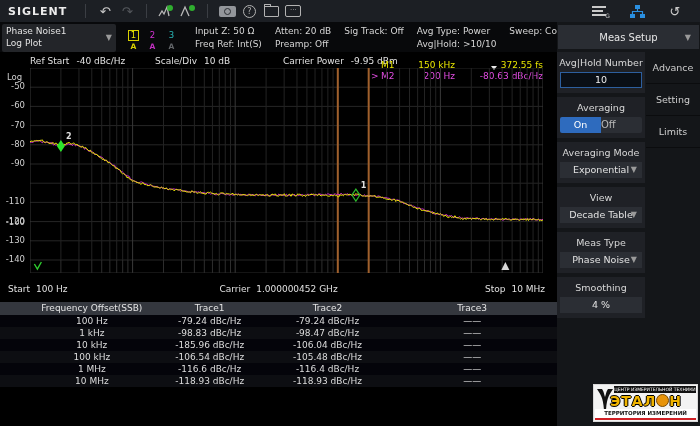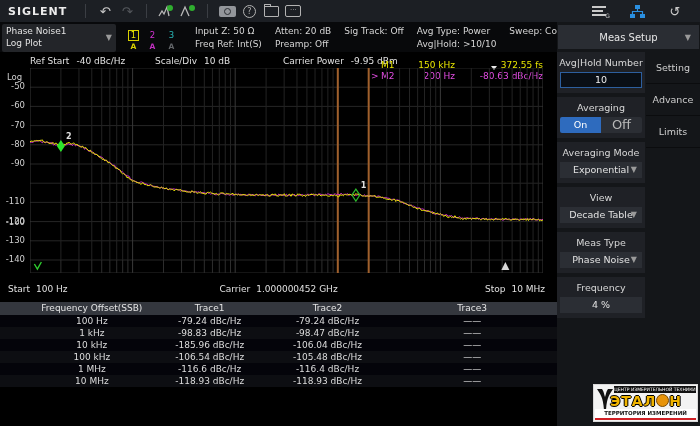--- a/index.html
+++ b/index.html
@@ -86,21 +86,21 @@
   .menu-head{position:absolute;left:1px;top:3px;width:141px;height:24px;background:#2a2d33;
              display:flex;align-items:center;justify-content:center;font-size:10px;color:#e6e6e6;cursor:pointer;}
   .menu-caret{position:absolute;right:8px;top:8px;font-size:8px;color:#9a9a9a;}
   .controls{position:absolute;left:0;top:30px;width:88px;}
   .blk{background:#1f2126;margin-bottom:4px;padding:4px 0 5px 0;}
   .blk .lab{font-size:9.5px;color:#d8d8d8;text-align:center;line-height:13px;margin-bottom:3px;}
   .field{margin:0 3px;height:14px;background:#0a0f16;border:1px solid #2d5f9f;
          font-size:9.5px;color:#eee;text-align:center;line-height:14px;cursor:text;}
   .toggle{margin:0 3px;height:16px;display:flex;}
   .toggle .on{flex:1;background:#2e6bbe;color:#fff;font-size:9.5px;text-align:center;line-height:16px;border-radius:2px 0 0 2px;cursor:pointer;}
-  .toggle .off{flex:1;background:#2b2e34;color:#b9b9b9;font-size:13px;text-align:center;line-height:16px;border-radius:0 2px 2px 0;cursor:pointer;}
+  .toggle .off{flex:1;background:#2b2e34;color:#b9b9b9;font-size:10px;line-height:16px;border-radius:0 2px 2px 0;cursor:pointer;}
   .drop{margin:0 3px;height:16px;background:#2b2e34;position:relative;font-size:9.5px;color:#e2e2e2;
         text-align:center;line-height:16px;cursor:pointer;}
   .drop .dc{position:absolute;right:5px;top:0;font-size:8px;color:#9a9a9a;}
   .vbox{margin:0 3px;height:16px;background:#2b2e34;font-size:9.5px;color:#e2e2e2;text-align:center;line-height:16px;cursor:pointer;}
   .tabs{position:absolute;left:89px;top:30px;width:54px;}
   .tab{height:31px;display:flex;align-items:center;justify-content:center;font-size:9.5px;
        color:#cdcdcd;border-bottom:1px solid #0b0c0e;cursor:pointer;}
 
   
   .wm{position:absolute;right:2px;bottom:4px;width:103px;height:36px;background:#f3f3f3;
@@ -441,28 +441,28 @@
       </div>
       <div class="blk">
         <div class="lab">View</div>
         <div class="drop"><span>Decade Table</span><span class="dc">▼</span></div>
       </div>
       <div class="blk">
         <div class="lab">Meas Type</div>
         <div class="drop"><span>Phase Noise</span><span class="dc">▼</span></div>
       </div>
       <div class="blk">
-        <div class="lab">Frequency</div>
+        <div class="lab">Smoothing</div>
         <div class="vbox">4 %</div>
       </div>
     </div>
 
     <div class="tabs">
+      <div class="tab">Advance</div>
       <div class="tab">Setting</div>
-      <div class="tab">Advance</div>
       <div class="tab">Limits</div>
     </div>
   </div>
 
   <div class="wm">
     <svg class="wm-v" viewBox="0 0 18 24">
       <path d="M1 1 C4 6 7 8 8 22 L10 22 C11 8 14 6 17 1 L12 1 C10 4 10 6 9 9 C8 6 8 4 6 1 Z" fill="#111"></path>
     </svg>
     <div class="wm-top">ЦЕНТР ИЗМЕРИТЕЛЬНОЙ ТЕХНИКИ</div>
     <div class="wm-main"><span>ЭТАЛ</span><span class="wm-globe"></span><span>Н</span></div>

